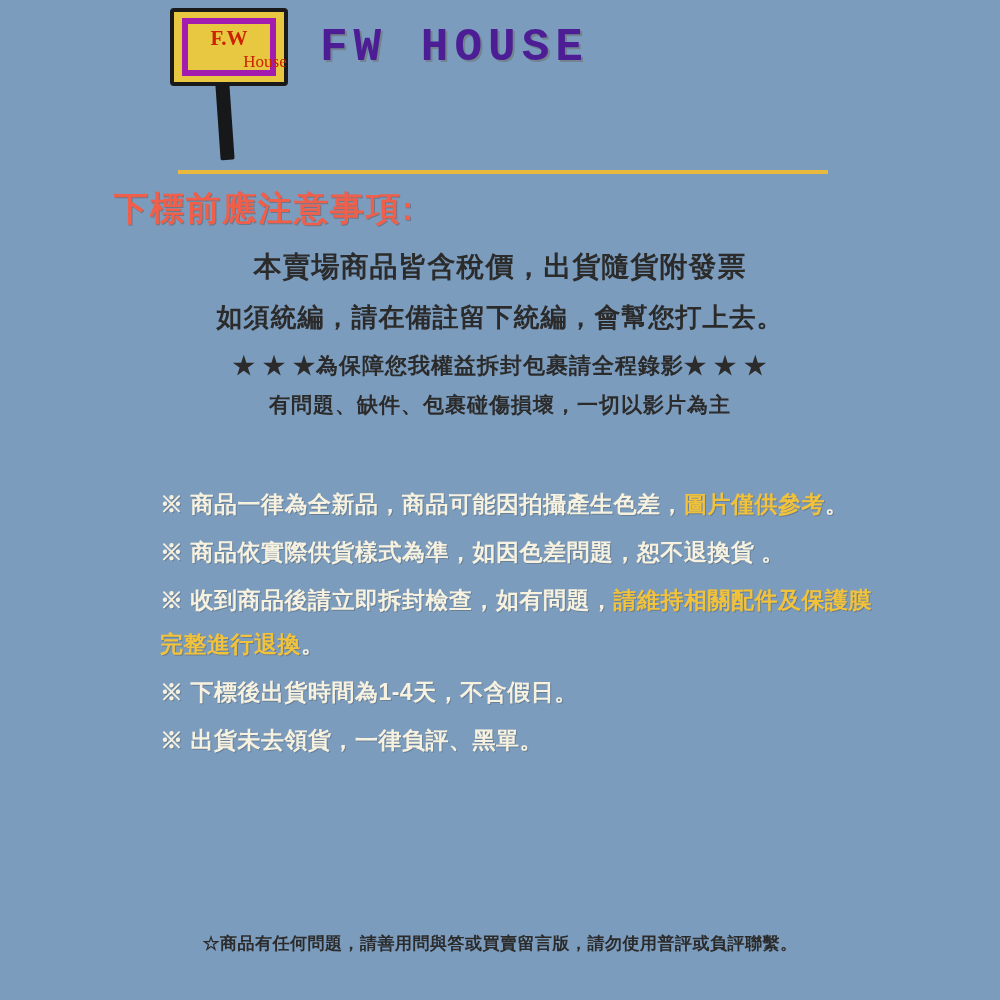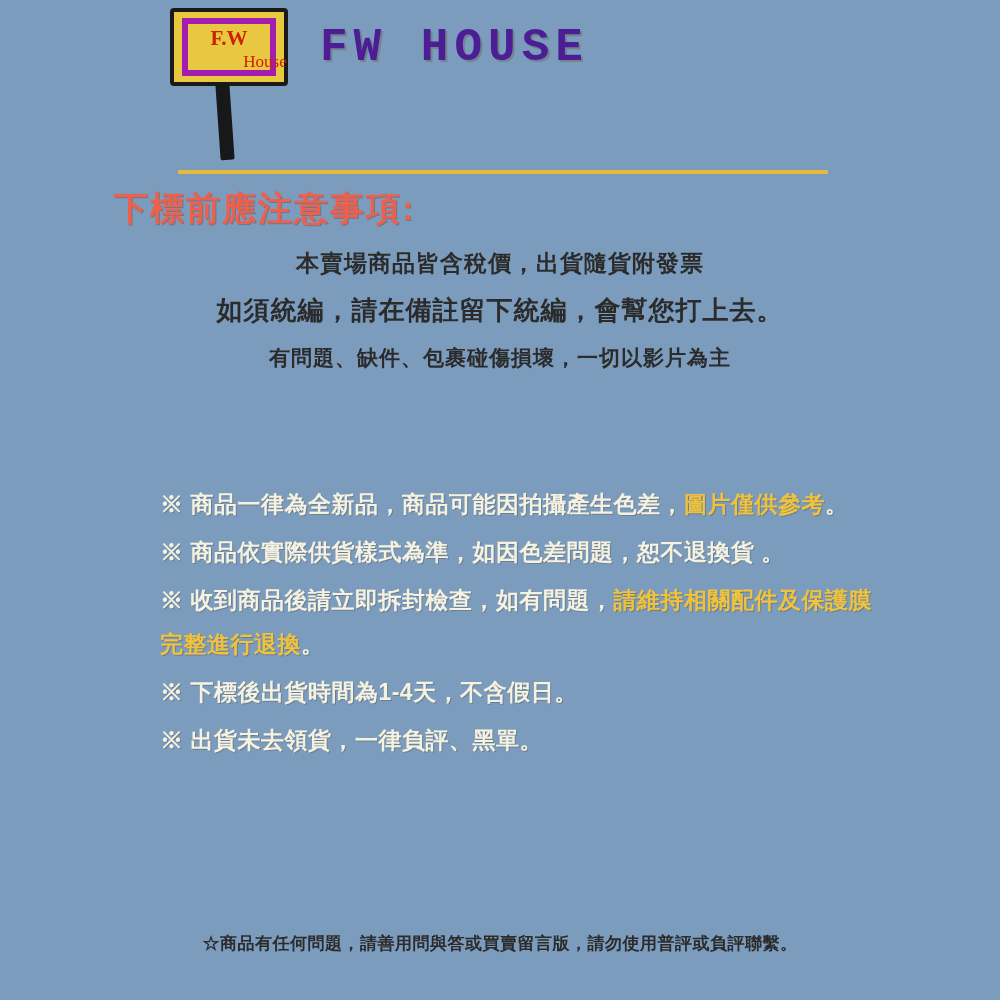--- a/index.html
+++ b/index.html
@@ -126,21 +126,21 @@
     position: absolute;
     left: 60px;
     top: 248px;
     width: 880px;
     text-align: center;
     color: #2b2b2b;
   }
   .intro .l1 {
     font-family: "Liberation Serif", serif;
     font-weight: bold;
-    font-size: 23px;
+    font-size: 28px;
     letter-spacing: 1px;
     margin-bottom: 14px;
   }
   .intro .l2 {
     font-family: "Liberation Serif", serif;
     font-weight: bold;
     font-size: 26px;
     letter-spacing: 1px;
     margin-bottom: 16px;
   }
@@ -203,20 +203,21 @@
   </div>
 
   <div class="brand-title">FW HOUSE</div>
   <div class="rule"></div>
 
   <div class="section-heading">下標前應注意事項:</div>
 
   <div class="intro">
     <div class="l1">本賣場商品皆含稅價，出貨隨貨附發票</div>
     <div class="l2">如須統編，請在備註留下統編，會幫您打上去。</div>
+    <div class="l3">★ ★ ★為保障您我權益拆封包裹請全程錄影★ ★ ★</div>
     <div class="l4">有問題、缺件、包裹碰傷損壞，一切以影片為主</div>
   </div>
 
   <div class="notes">
     <p class="note"><span>※</span><span> 商品一律為全新品，商品可能因拍攝產生色差，</span><span class="hl">圖片僅供參考</span><span>。</span></p>
     <p class="note"><span>※</span><span> 商品依實際供貨樣式為準，如因色差問題，恕不退換貨 。</span><span class="hl"></span><span></span></p>
     <p class="note"><span>※</span><span> 收到商品後請立即拆封檢查，如有問題，</span><span class="hl">請維持相關配件及保護膜完整進行退換</span><span>。</span></p>
     <p class="note"><span>※</span><span> 下標後出貨時間為1-4天，不含假日。</span><span class="hl"></span><span></span></p>
     <p class="note"><span>※</span><span> 出貨未去領貨，一律負評、黑單。</span><span class="hl"></span><span></span></p>
   </div>

